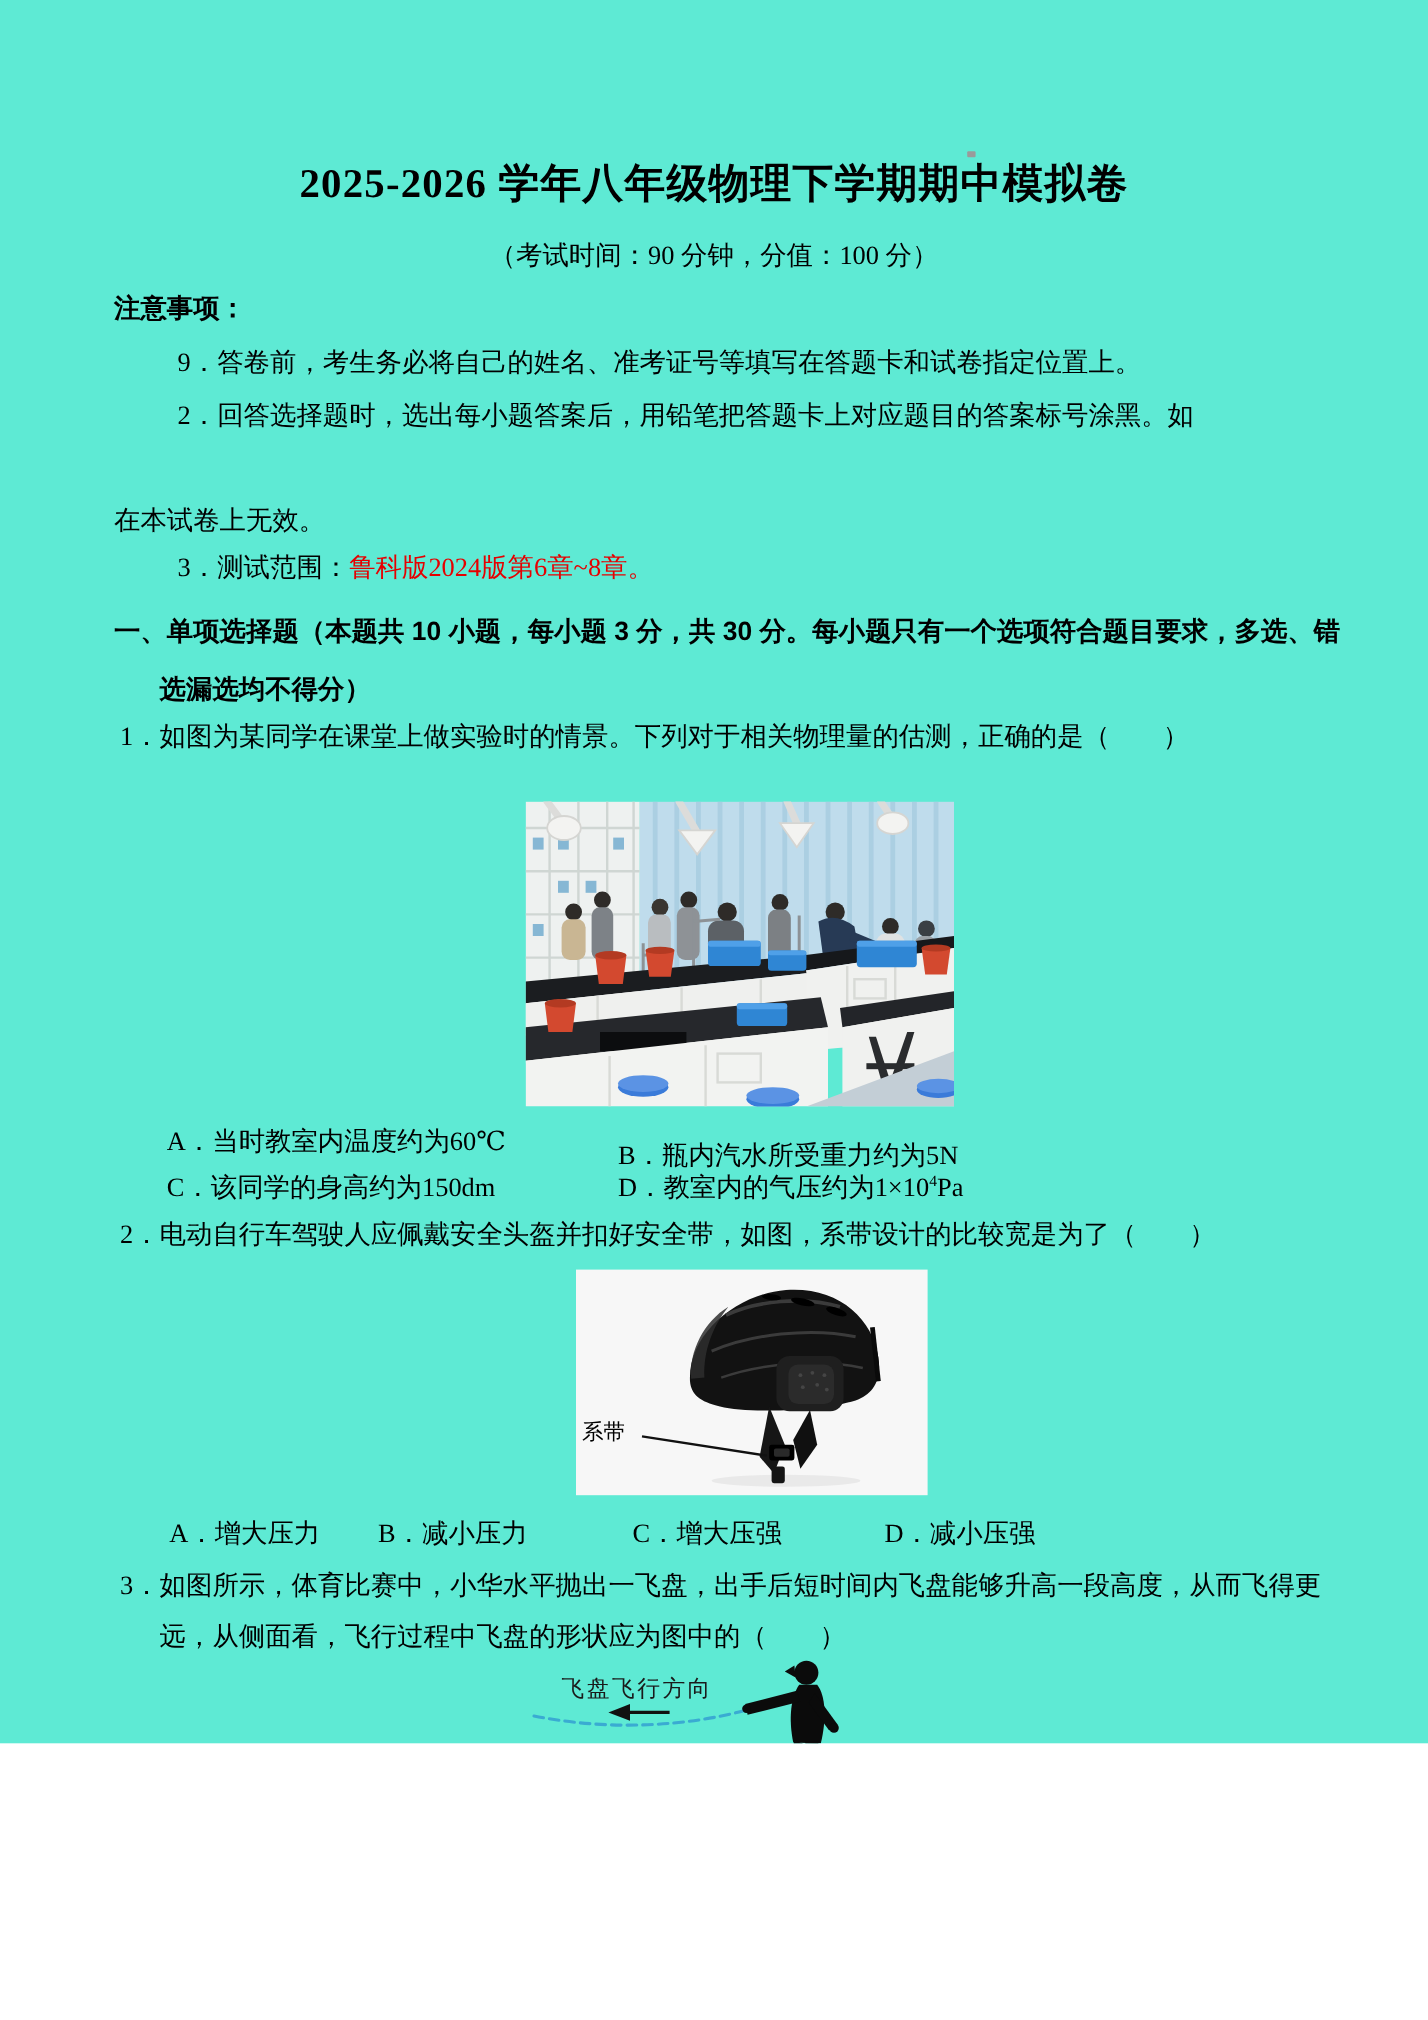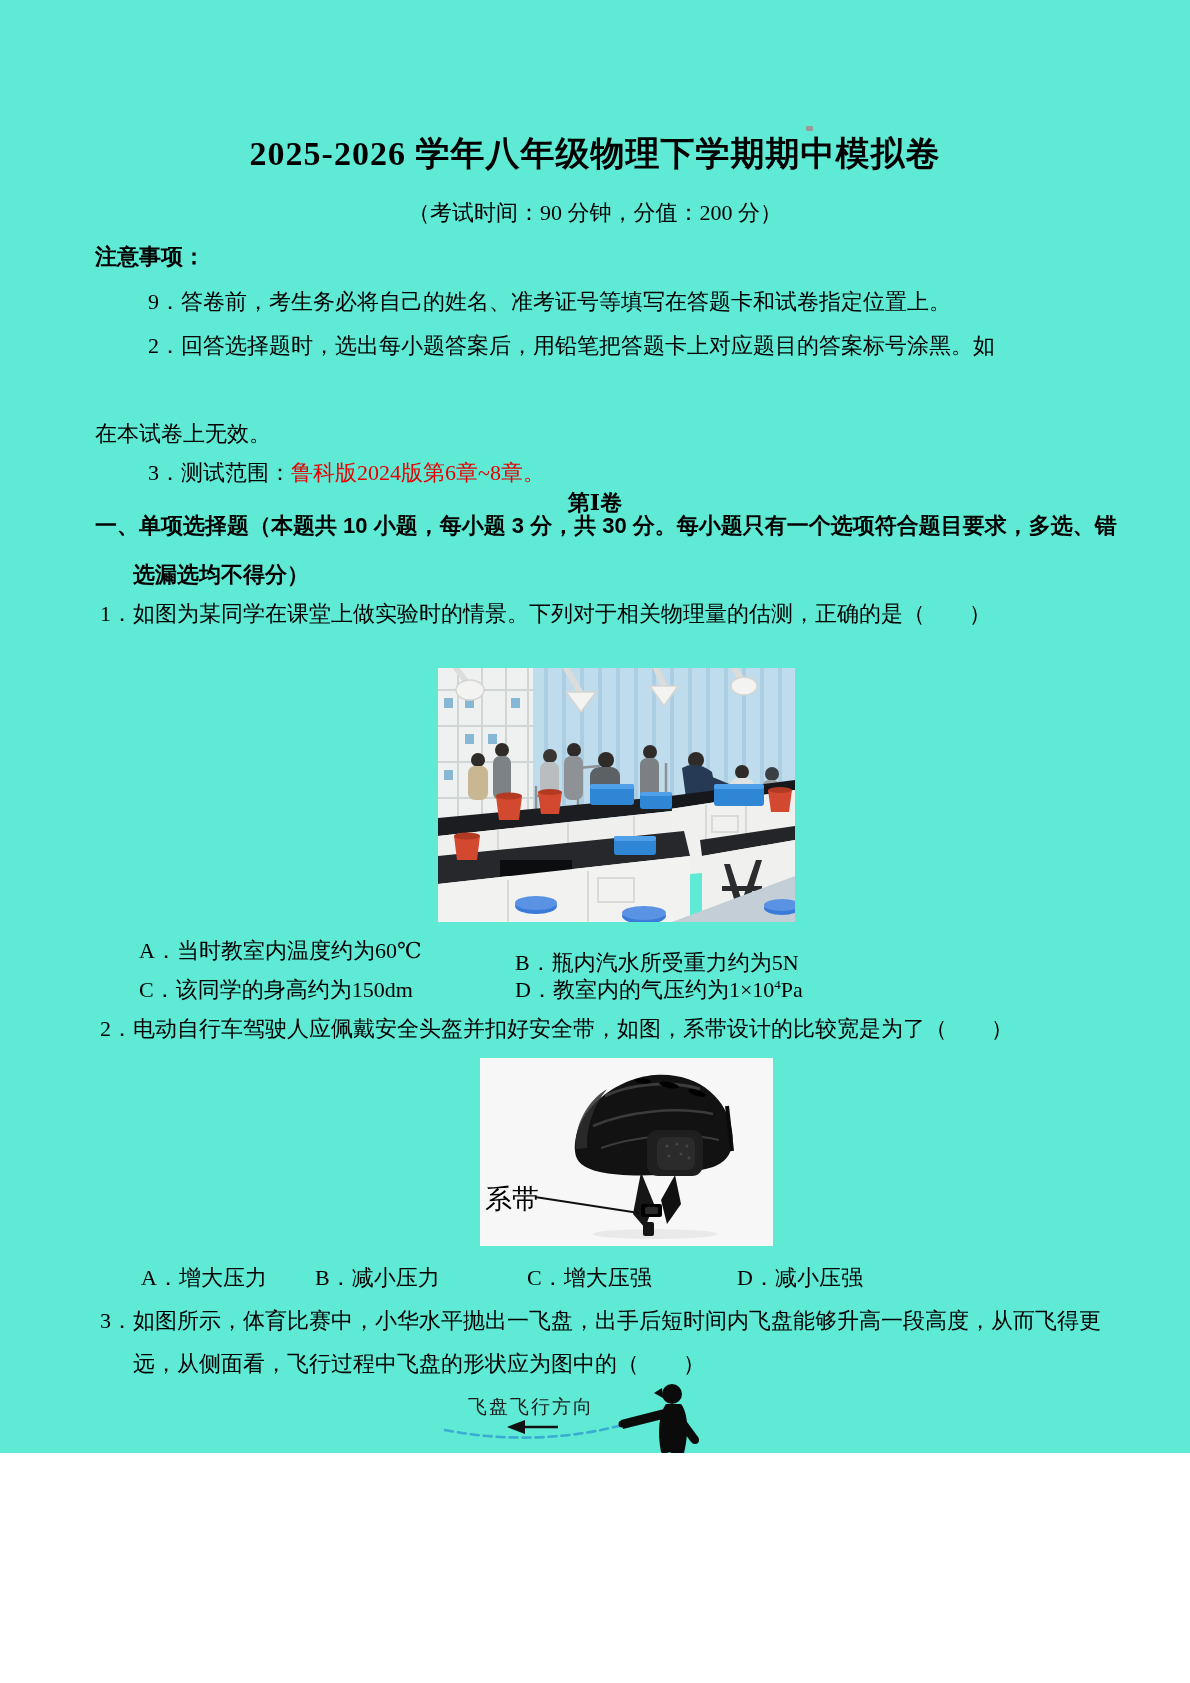--- a/index.html
+++ b/index.html
@@ -9,41 +9,40 @@
   .hei{font-family:"Liberation Sans","DejaVu Sans",sans-serif;font-weight:bold;}
   .center{left:0;width:1190px;text-align:center;}
   .fs22{font-size:22px;}
   .fs20{font-size:24px;}
   .title{font-size:34px;font-weight:bold;letter-spacing:1px;}
   .bold{font-weight:bold;}
   .red{color:#e60000;}
   sup.pw{font-size:13px;vertical-align:super;line-height:0;}
   .fig{position:absolute;}
   .dot{position:absolute;left:806px;top:126px;width:7px;height:5px;background:#9a9a9a;border-radius:1px;}
-  .figlabel{position:absolute;font-size:27px;font-family:Liberation Serif, serif;white-space:nowrap;}
+  .figlabel{position:absolute;font-size:18px;font-family:Liberation Serif, serif;white-space:nowrap;}
 </style>
 </head>
 <body>
 
 <div class="page">
 
   <div class="dot"></div>
 
   <div class="t center title" style="top:133px;">2025-2026 学年八年级物理下学期期中模拟卷</div>
-  <div class="t center fs22" style="top:199px;">（考试时间：90 分钟，分值：200 分）</div>
+  <div class="t center fs22" style="top:199px;">（考试时间：90 分钟，分值：100 分）</div>
 
   <div class="t hei fs22" style="left:95px;top:243px;">注意事项：</div>
   <div class="t fs22" style="left:148px;top:288px;">9．答卷前，考生务必将自己的姓名、准考证号等填写在答题卡和试卷指定位置上。</div>
   <div class="t fs22" style="left:148px;top:332px;">2．回答选择题时，选出每小题答案后，用铅笔把答题卡上对应题目的答案标号涂黑。如</div>
   <div class="t fs22" style="left:95px;top:420px;">在本试卷上无效。</div>
   <div class="t fs22" style="left:148px;top:459px;">
     <span>3．测试范围：</span><span class="red">鲁科版2024版第6章~8章。</span>
   </div>
 
-  <div class="t center fs22 bold" style="top:489px;">第Ⅰ卷</div>
   <div class="t hei fs22" style="left:95px;top:512px;">一、单项选择题（本题共 10 小题，每小题 3 分，共 30 分。每小题只有一个选项符合题目要求，多选、错</div>
   <div class="t hei fs22" style="left:133px;top:561px;">选漏选均不得分）</div>
 
   <div class="t fs22" style="left:100px;top:600px;">1．如图为某同学在课堂上做实验时的情景。下列对于相关物理量的估测，正确的是（　　）</div>
 
   <div class="fig" style="left:438px;top:668px;width:357px;height:254px;">
     <svg width="357" height="254" viewBox="0 0 357 254">
 
       <rect x="95" y="0" width="262" height="205" fill="#bfdcec"></rect>
       <g stroke="#9fc6dd" stroke-width="4" opacity="0.6">

